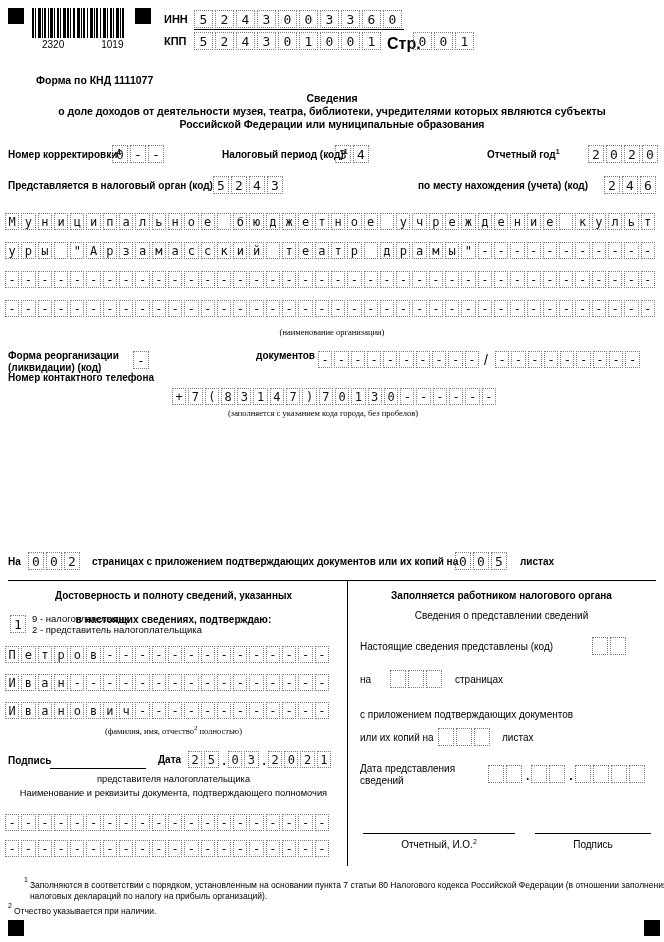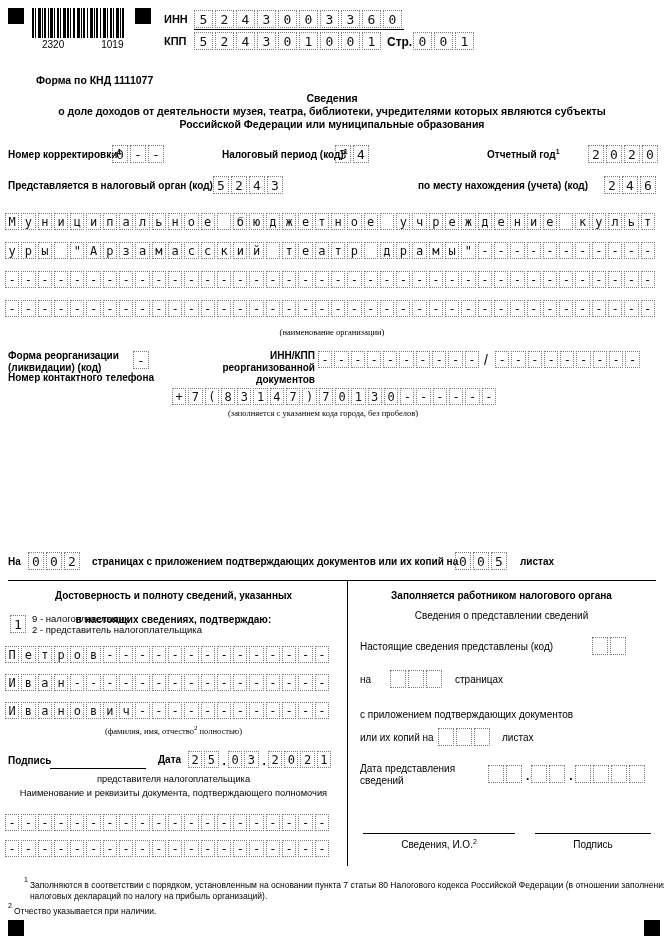--- a/index.html
+++ b/index.html
@@ -95,21 +95,21 @@
     <span class="cell">5</span>
     <span class="cell">2</span>
     <span class="cell">4</span>
     <span class="cell">3</span>
     <span class="cell">0</span>
     <span class="cell">1</span>
     <span class="cell">0</span>
     <span class="cell">0</span>
     <span class="cell">1</span>
   </div>
-<div class="abs b" style="left:387px;top:35px;font-size:12px">Стр.</div>
+<div class="abs b" style="left:387px;top:35px;font-size:16px">Стр.</div>
 <div class="abs cg lg" style="left:413px;top:32px">
     <span class="cell">0</span>
     <span class="cell">0</span>
     <span class="cell">1</span>
   </div>
 
 <div class="abs b" style="left:36px;top:74px;font-size:10.5px">Форма по КНД 1111077</div>
 <div class="abs title" style="left:0;top:92px">Сведения</div>
 <div class="abs title" style="left:0;top:105px">о доле доходов от деятельности музея, театра, библиотеки, учредителями которых являются субъекты</div>
 <div class="abs title" style="left:0;top:118px">Российской Федерации или муниципальные образования</div>
@@ -318,21 +318,20 @@
 <div class="abs ctr small" style="left:0;top:327px;width:664px">(наименование организации)</div>
 
 <div class="abs lbl b" style="left:8px;top:350px">
   <div>Форма реорганизации</div>
     <div>(ликвидации) (код)</div>
 </div>
 <div class="abs cg" style="left:133px;top:351px">
     <span class="cell">-</span>
   </div>
 <div class="abs lbl b" style="left:175px;top:350px;width:140px;text-align:right">
-  <div>ИНН/КПП реорганизованной</div>
     <div>документов</div>
 </div>
 <div class="abs cg sm" style="left:318px;top:351px">
     <span class="cell">-</span>
     <span class="cell">-</span>
     <span class="cell">-</span>
     <span class="cell">-</span>
     <span class="cell">-</span>
     <span class="cell">-</span>
     <span class="cell">-</span>
@@ -584,21 +583,21 @@
   <span class="dsep">.</span>
   <div class="cg">
       <span class="cell">&nbsp;</span>
       <span class="cell">&nbsp;</span>
       <span class="cell">&nbsp;</span>
       <span class="cell">&nbsp;</span>
     </div>
 </div>
 
 <div class="abs sigline" style="left:363px;top:833px;width:152px"></div>
-<div class="abs ctr" style="left:363px;top:839px;width:152px"><span>Сведения, И.О.</span><sup>2</sup></div>
+<div class="abs ctr" style="left:363px;top:839px;width:152px"><span>Отчетный, И.О.</span><sup>2</sup></div>
 <div class="abs sigline" style="left:535px;top:833px;width:116px"></div>
 <div class="abs ctr" style="left:535px;top:839px;width:116px">Подпись</div>
 
 <div class="abs footnote" style="left:24px;top:880px">
   <sup>1</sup>
   <div>Заполняются в соответствии с порядком, установленным на основании пункта 7 статьи 80 Налогового кодекса Российской Федерации (в отношении заполнения налоговых деклараций по налогу на прибыль организаций).</div>
 </div>
 <div class="abs footnote" style="left:8px;top:906px">
   <sup>2</sup>
   <div>Отчество указывается при наличии.</div>

